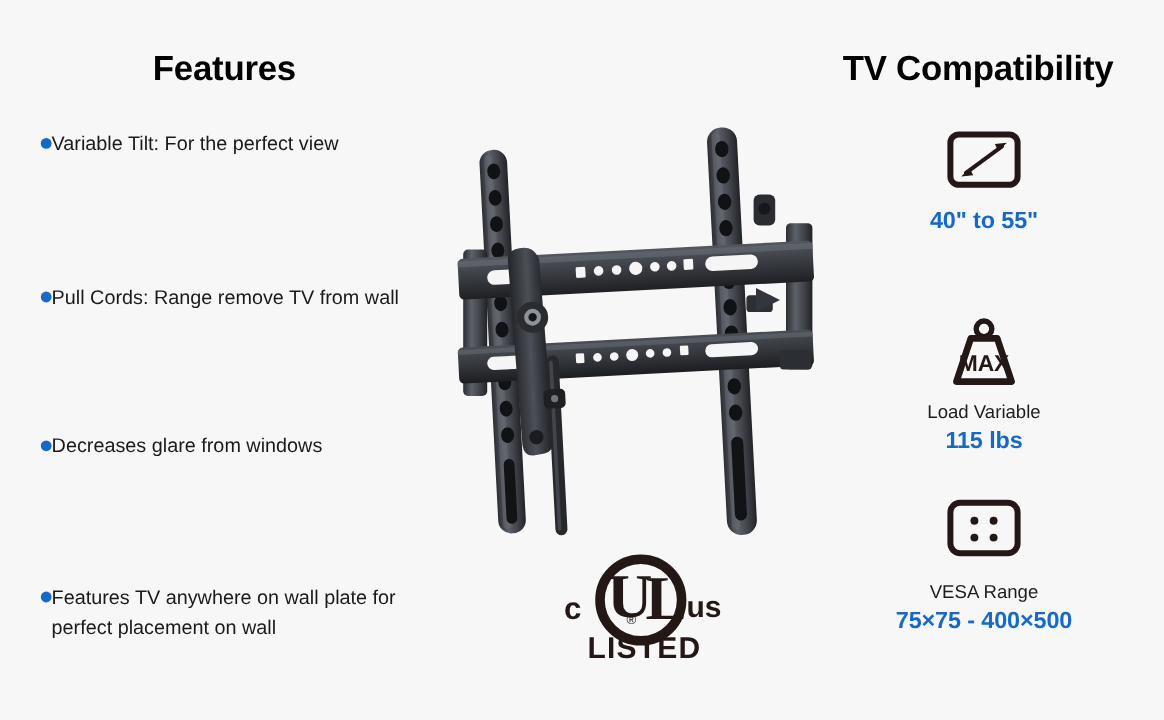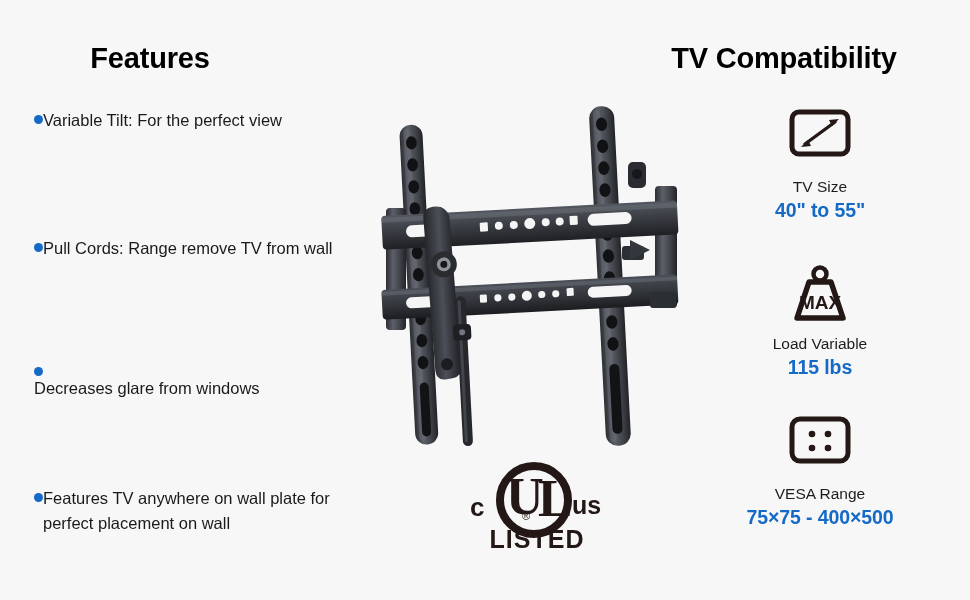--- a/index.html
+++ b/index.html
@@ -25,24 +25,25 @@
   .features-heading {
     position: absolute;
     left: 0;
     top: 42px;
     width: 300px;
     text-align: center;
     font-size: 29px;
     font-weight: bold;
     letter-spacing: -0.2px;
     color: #000000;
+    padding-left: 37px;
   }
   .compat-heading {
     position: absolute;
-    left: 629px;
+    left: 660px;
     top: 42px;
     width: 310px;
     text-align: center;
     font-size: 29px;
     font-weight: bold;
     letter-spacing: -0.2px;
     color: #000000;
   }
 
   
@@ -52,21 +53,21 @@
     top: 108px;
     width: 330px;
   }
   .feature-item {
     position: absolute;
     display: flex;
     align-items: flex-start;
   }
   .feature-item.f0 { top: 0px; }
   .feature-item.f1 { top: 128px; }
-  .feature-item.f2 { top: 252px; flex-direction: column; }
+  .feature-item.f2 { top: 252px; }
   .feature-item.f3 { top: 378px; }
 
   .bullet-dot {
     width: 9px;
     height: 9px;
     border-radius: 50%;
     background: #1569c7;
     flex: 0 0 auto;
     margin-top: 7px;
   }
@@ -303,21 +304,20 @@
 
   <div class="spec s0">
     <div class="spec-icon">
       <svg width="64" height="50" viewBox="0 0 64 50" xmlns="http://www.w3.org/2000/svg">
         <rect x="4" y="4" width="56" height="42" rx="7" ry="7" fill="none" stroke="#231815" stroke-width="5"></rect>
         <line x1="17" y1="36" x2="47" y2="14" stroke="#231815" stroke-width="3.4" stroke-linecap="round"></line>
         <path d="M13 39 l10 -1 l-3 -6 z" fill="#231815"></path>
         <path d="M51 11 l-10 1 l3 6 z" fill="#231815"></path>
       </svg>
     </div>
-    <div class="spec-label">TV Size</div>
     <div class="spec-value">40" to 55"</div>
   </div>
 
   <div class="spec s1">
     <div class="spec-icon">
       <svg width="66" height="58" viewBox="0 0 66 58" xmlns="http://www.w3.org/2000/svg">
 
         <circle cx="33" cy="9" r="6.5" fill="none" stroke="#231815" stroke-width="4.5"></circle>
 
         <path d="M22 17 L44 17 L56 53 L10 53 Z" fill="none" stroke="#231815" stroke-width="5.5" stroke-linejoin="round"></path>

